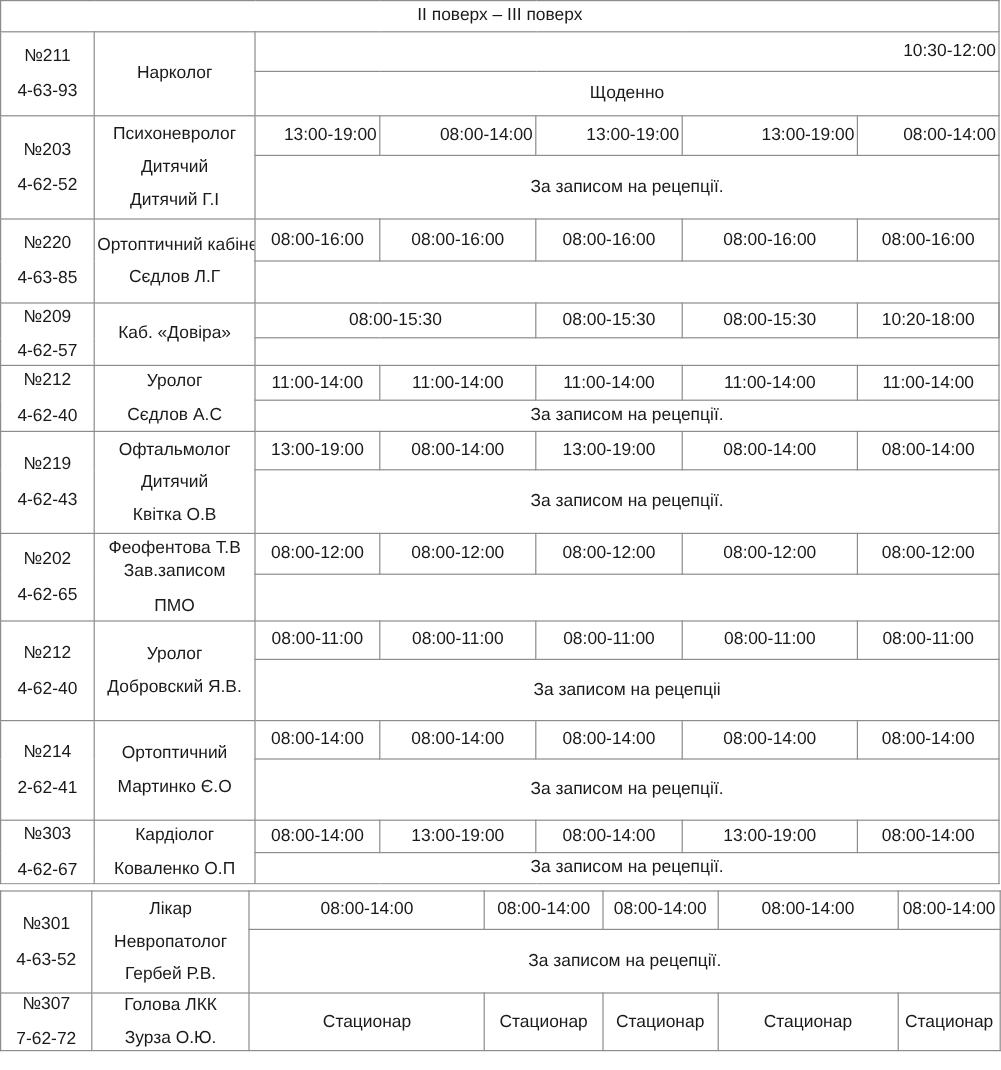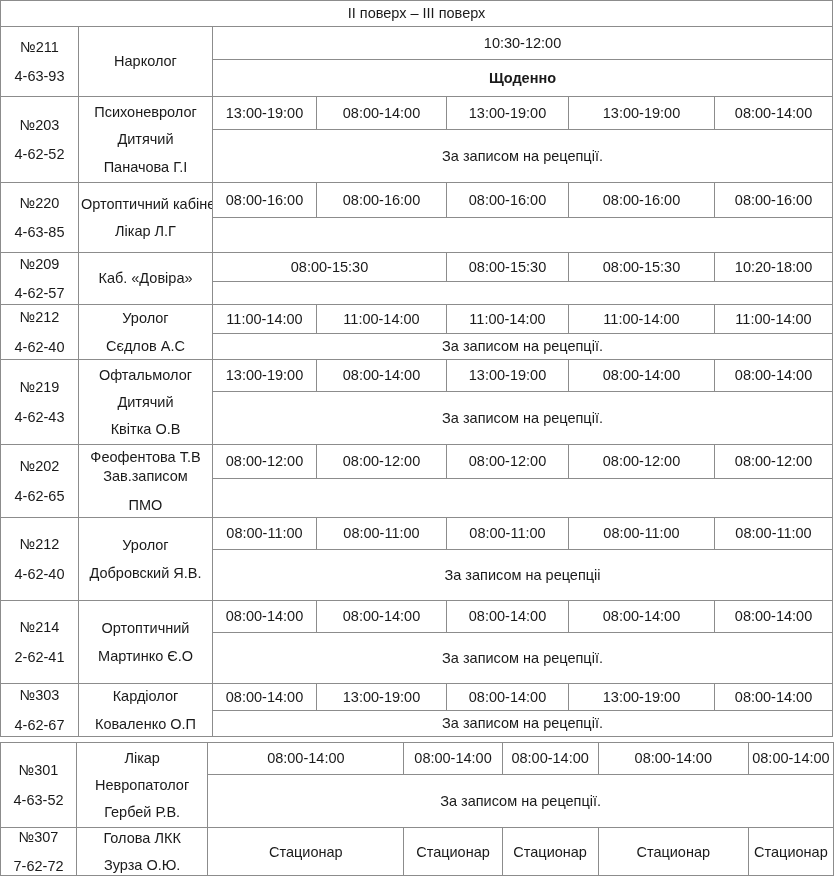--- a/index.html
+++ b/index.html
@@ -63,22 +63,22 @@
     white-space: normal;
   }
   td.spec .line { display: block; }
   td.spec .line + .line { margin-top: 9px; }
   td.spec.tight .line + .line { margin-top: 1px; }
 
   
   td.slot { font-size: 14.5px; }
   td.note { font-size: 14.5px; }
   td.blank { }
-  #table-floor .r-slot   { height: 32px; }
-  #table-floor .r-note   { height: 36px; font-weight: bold; }
+  #table-floor .r-slot   { height: 32px; text-align: right; }
+  #table-floor .r-note   { height: 36px; }
 
   
   .table-gap {
     height: 5px;
     background: #ffffff;
   }
 
   
   #table-floor { width: 832px; margin: 0; }
   #table-third { width: 834px; margin: 0; padding-left: 16px; }
@@ -121,40 +121,40 @@
       </tr>
 
       <tr>
         <td class="room" rowspan="2">
           <span class="line">№203</span>
           <span class="line">4-62-52</span>
         </td>
         <td class="spec" rowspan="2">
           <span class="line">Психоневролог</span>
           <span class="line">Дитячий</span>
-          <span class="line">Паначова Г.І</span>
+          <span class="line">Дитячий Г.І</span>
         </td>
         <td class="slot r-slot">13:00-19:00</td>
         <td class="slot r-slot">08:00-14:00</td>
         <td class="slot r-slot">13:00-19:00</td>
         <td class="slot r-slot">13:00-19:00</td>
         <td class="slot r-slot">08:00-14:00</td>
       </tr>
       <tr>
         <td class="note" style="height:52px" colspan="5">За записом на рецепції.</td>
       </tr>
 
       <tr>
         <td class="room" rowspan="2">
           <span class="line">№220</span>
           <span class="line">4-63-85</span>
         </td>
         <td class="spec" rowspan="2">
           <span class="line">Ортоптичний кабінет</span>
-          <span class="line">Лікар Л.Г</span>
+          <span class="line">Сєдлов Л.Г</span>
         </td>
         <td class="slot" style="height:34px">08:00-16:00</td>
         <td class="slot">08:00-16:00</td>
         <td class="slot">08:00-16:00</td>
         <td class="slot">08:00-16:00</td>
         <td class="slot">08:00-16:00</td>
       </tr>
       <tr>
         <td class="note blank" style="height:34px" colspan="5"></td>
       </tr>

